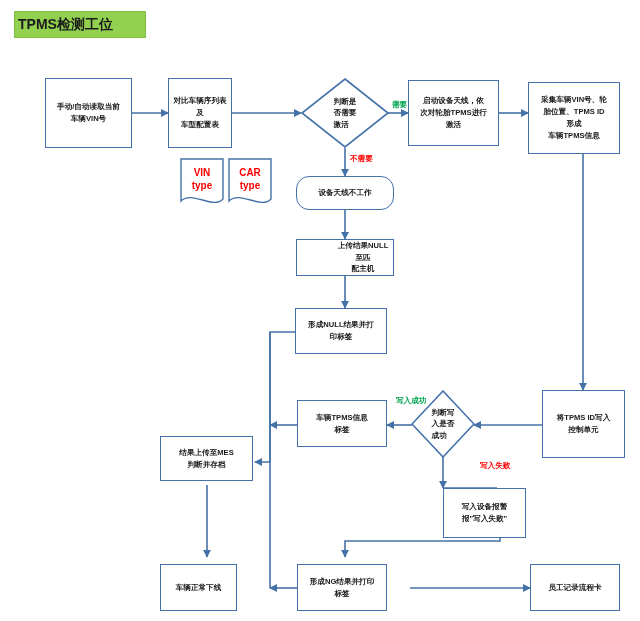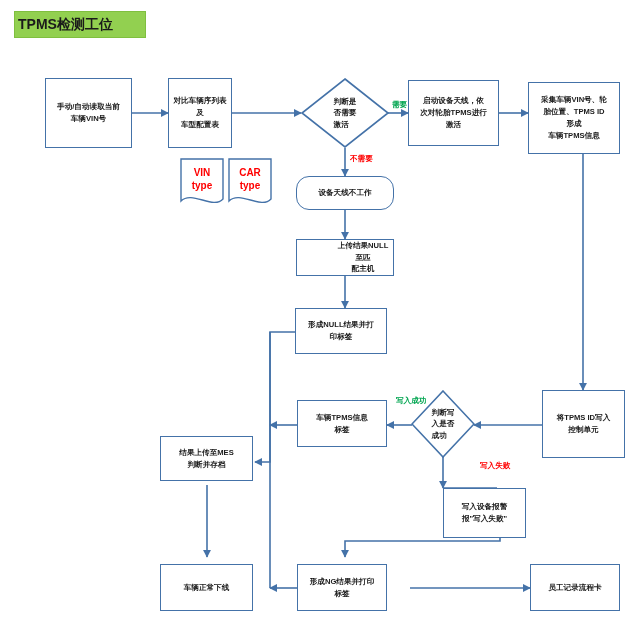--- a/index.html
+++ b/index.html
@@ -211,21 +211,21 @@
 
   <div class="node" style="left:443px; top:488px; width:83px;  height:50px;">写入设备报警
 报"写入失败"</div>
 
   <div class="node" style="left:297px; top:564px; width:90px;  height:47px;">形成NG结果并打印
 标签</div>
 
   <div class="node" style="left:160px; top:436px; width:93px;  height:45px;">结果上传至MES
 判断并存档</div>
 
-  <div class="node" style="left:160px; top:564px; width:93px;  height:47px;">车辆正常下线</div>
+  <div class="node" style="left:160px; top:564px; width:77px;  height:47px;">车辆正常下线</div>
 
   <div class="node" style="left:530px; top:564px; width:90px;  height:47px;">员工记录流程卡</div>
 
   <div class="diamond-wrap" style="left:301px; top:78px; width:88px; height:70px;">
     <svg viewBox="0 0 88 70" xmlns="http://www.w3.org/2000/svg">
       <polygon points="44,1 87,35 44,69 1,35" fill="#ffffff" stroke="#4472A8" stroke-width="1.6"></polygon>
     </svg>
     <div class="diamond-label">判断是
 否需要
 激活</div>

